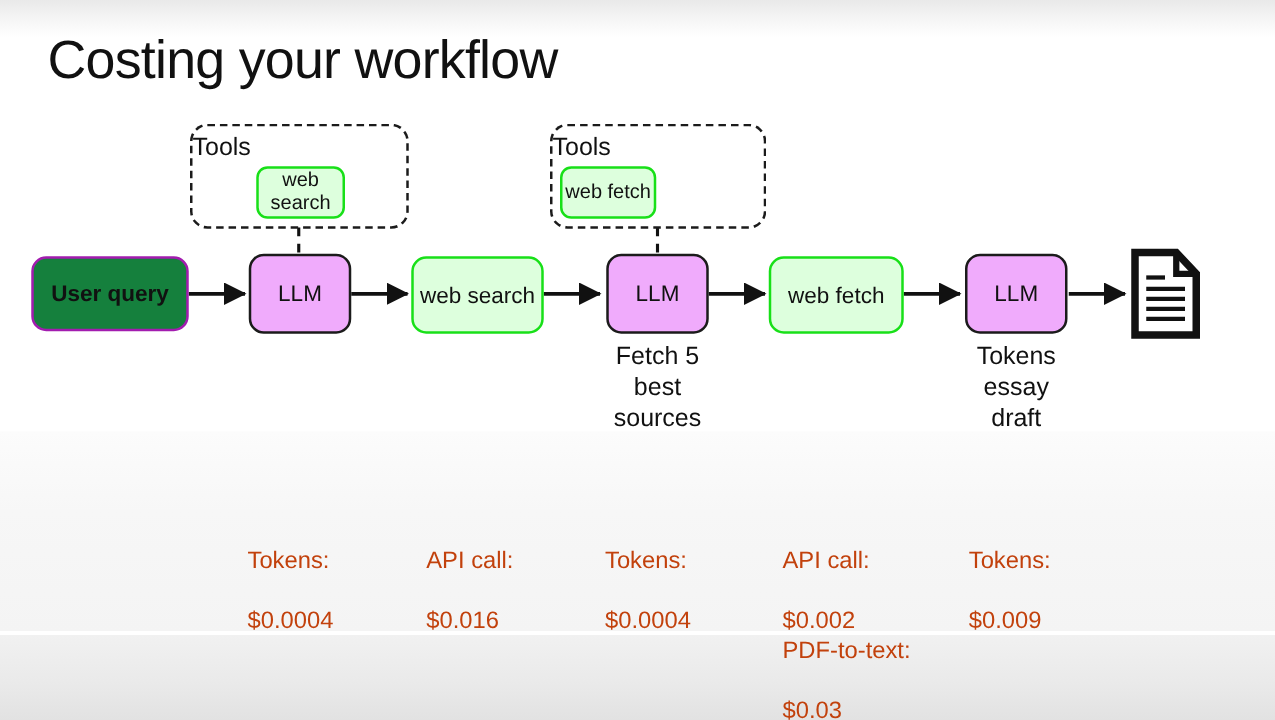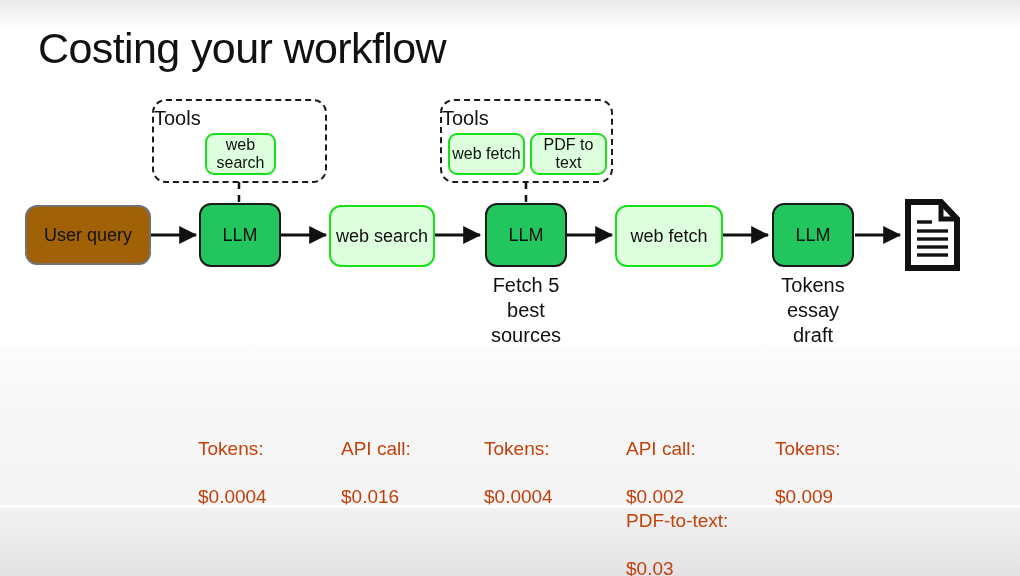--- a/index.html
+++ b/index.html
@@ -63,26 +63,27 @@
     box-sizing: border-box;
     display: flex;
     align-items: center;
     justify-content: center;
     text-align: center;
     line-height: 1.12;
     color: #111111;
     font-size: 18px;
   }
   .node-user {
-    background: #a16207;
-    border: 2px solid #737373;
+    background: #15803d;
+    border: 2px solid #a21caf;
     border-radius: 12px;
+    font-weight: bold;
   }
   .node-llm {
-    background: #22c55e;
+    background: #f0abfc;
     border: 2px solid #1b1b1b;
     border-radius: 12px;
   }
   .node-green {
     background: #ddffdd;
     border: 2.5px solid #18e018;
     border-radius: 12px;
   }
 
   
@@ -189,22 +190,20 @@
   <div class="tools-box" style="left:152px; top:99px; width:175px; height:84px;">
     <div class="tools-title">Tools</div>
     <div class="tool-chip" style="left:51px; top:32px; width:71px; height:42px;">web
 search</div>
   </div>
 
   <div class="tools-box" style="left:440px; top:99px; width:173px; height:84px;">
     <div class="tools-title">Tools</div>
     <div class="tool-chip" style="left:6px; top:32px; width:77px; height:42px;">web
 fetch</div>
-    <div class="tool-chip" style="left:88px; top:32px; width:77px; height:42px;">PDF to
-text</div>
   </div>
 
   <div class="node node-user" style="left:25px; top:205px; width:126px; height:60px;">User query</div>
 
   <div class="node node-llm" style="left:199px; top:203px; width:82px; height:64px;">LLM</div>
 
   <div class="node node-green" style="left:329px; top:205px; width:106px; height:62px;">web
 search</div>
 
   <div class="node node-llm" style="left:485px; top:203px; width:82px; height:64px;">LLM</div>

